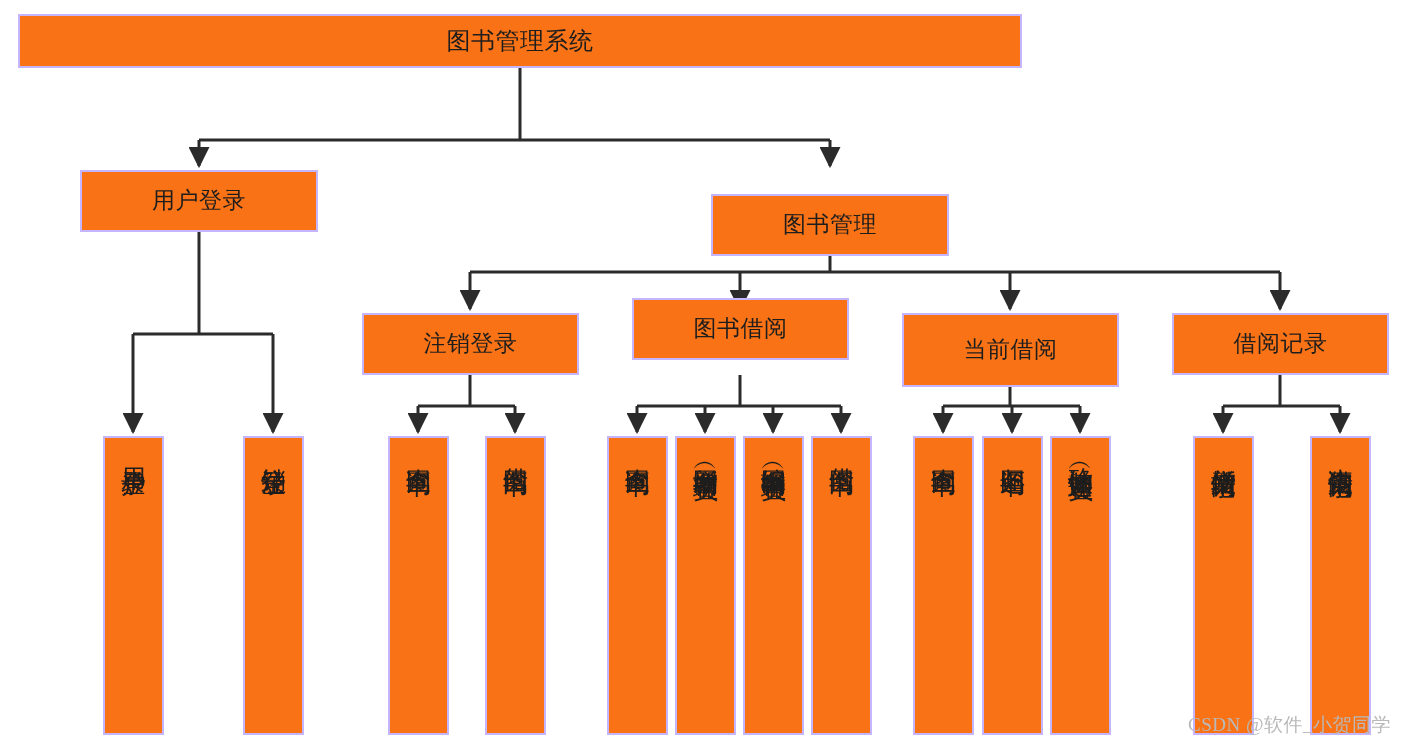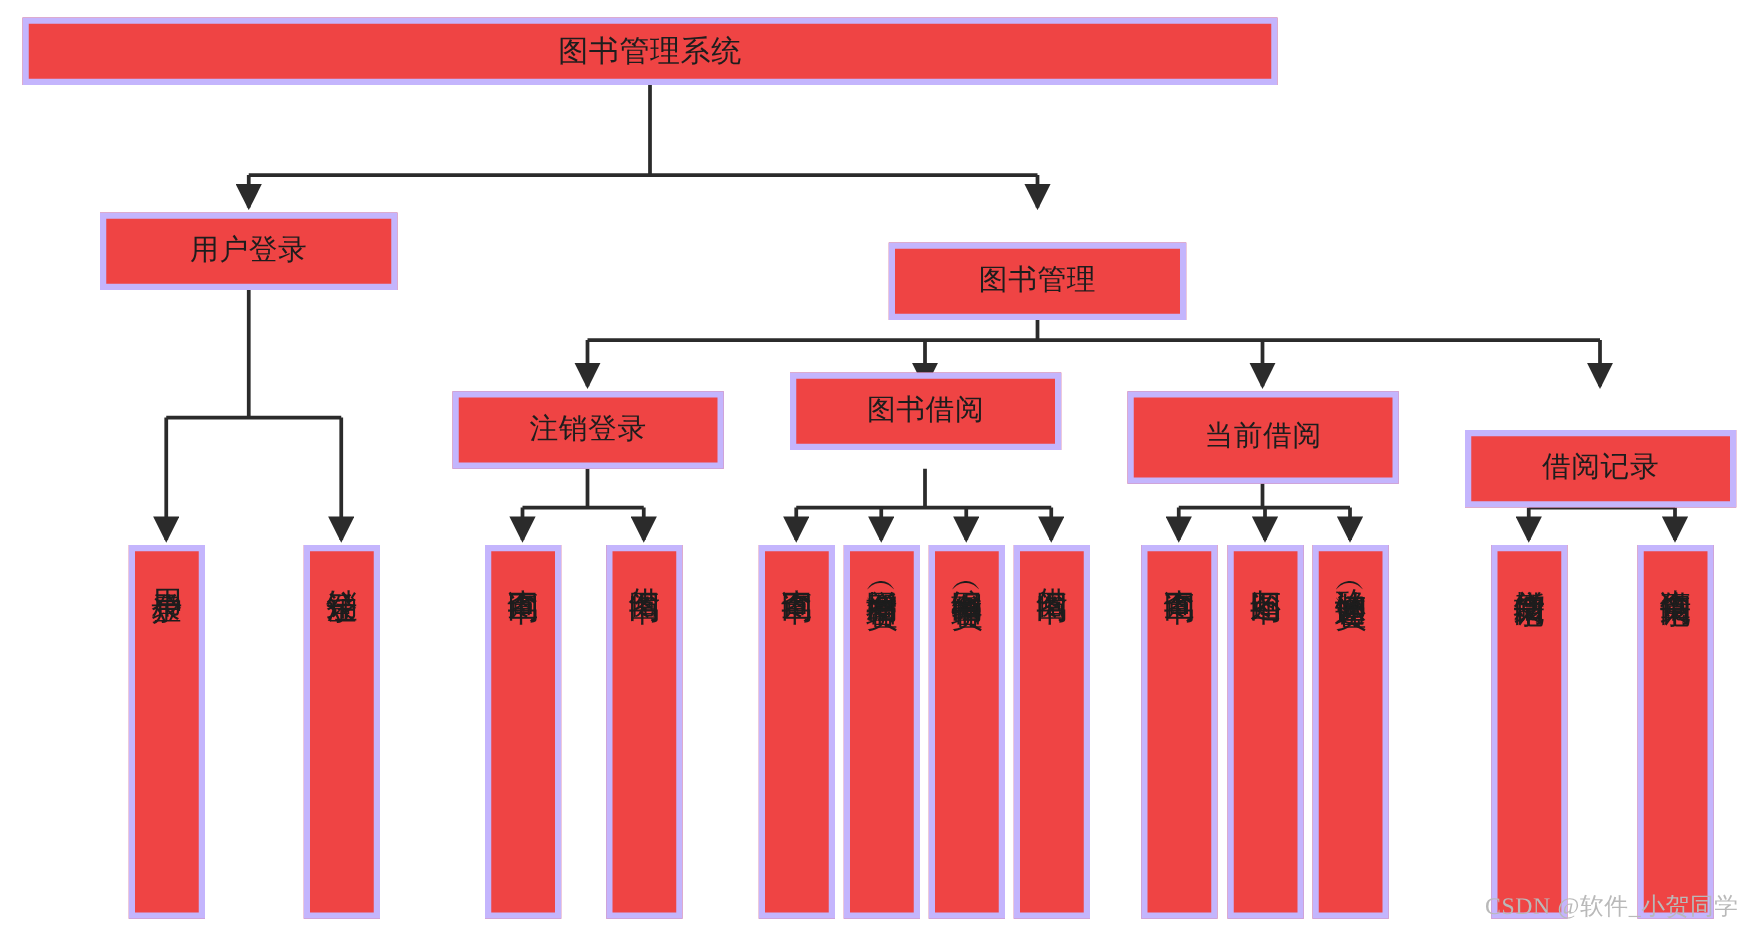--- a/index.html
+++ b/index.html
@@ -17,22 +17,22 @@
   }
   #edges{
     position:absolute;
     left:0; top:0;
     width:1405px; height:747px;
     pointer-events:none;
   }
   .node{
     position:absolute;
     box-sizing:border-box;
-    background:#ef4444;
-    border:5px solid #c4b5fd;
+    background:#f97316;
+    border:2px solid #c4b5fd;
     display:flex;
     align-items:center;
     justify-content:center;
     color:#1d1d1d;
     z-index:2;
   }
   .node .label{
     display:block;
     text-align:center;
     line-height:1.12;
@@ -137,21 +137,21 @@
 
   <div class="node h" style="left:362px;top:313px;width:217px;height:62px;">
     <span class="label">注销登录</span>
   </div>
   <div class="node h" style="left:632px;top:298px;width:217px;height:62px;">
     <span class="label">图书借阅</span>
   </div>
   <div class="node h" style="left:902px;top:313px;width:217px;height:74px;">
     <span class="label">当前借阅</span>
   </div>
-  <div class="node h" style="left:1172px;top:313px;width:217px;height:62px;margin-top:31px;">
+  <div class="node h" style="left:1172px;top:313px;width:217px;height:62px;">
     <span class="label">借阅记录</span>
   </div>
 
   <div class="node v" style="left:103px;top:436px;width:61px;height:299px;">
     <span class="label">用户登录</span>
   </div>
   <div class="node v" style="left:243px;top:436px;width:61px;height:299px;">
     <span class="label">注销登录</span>
   </div>
 

